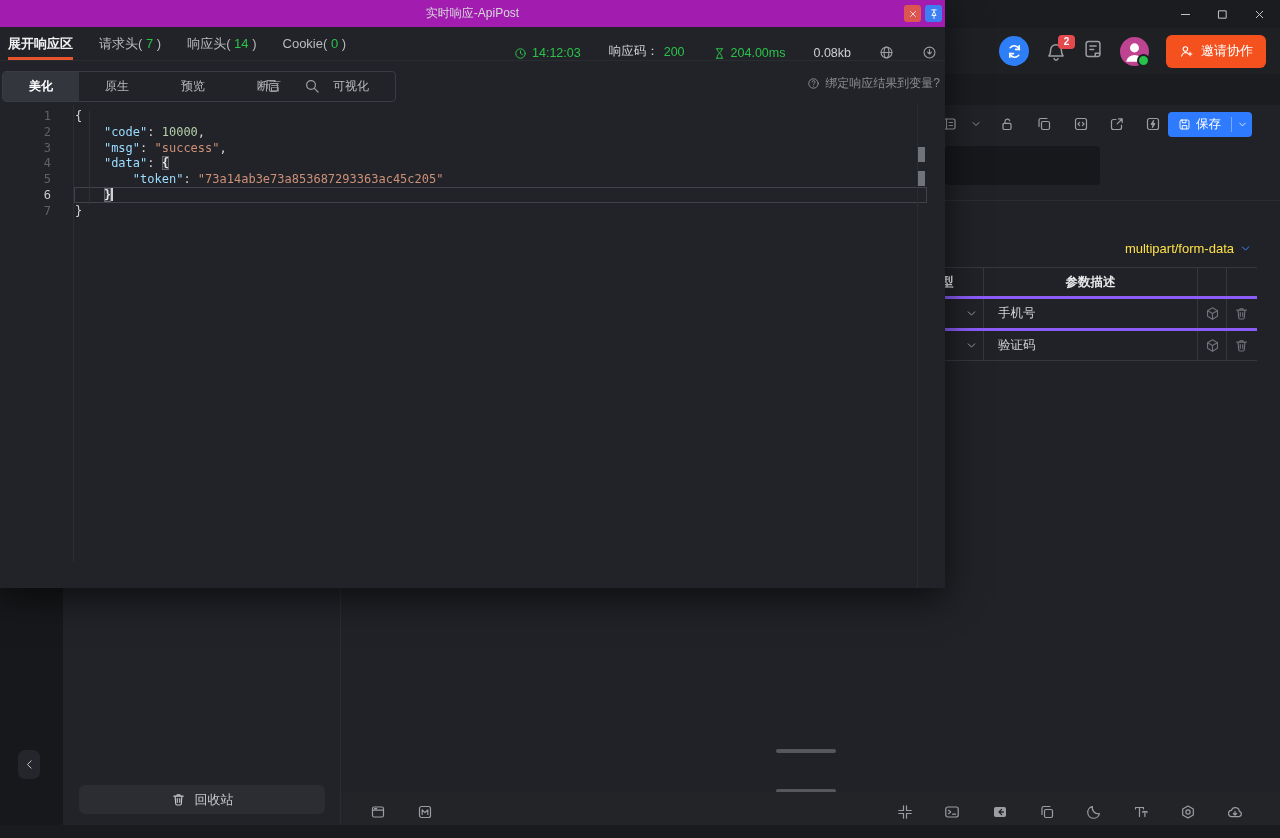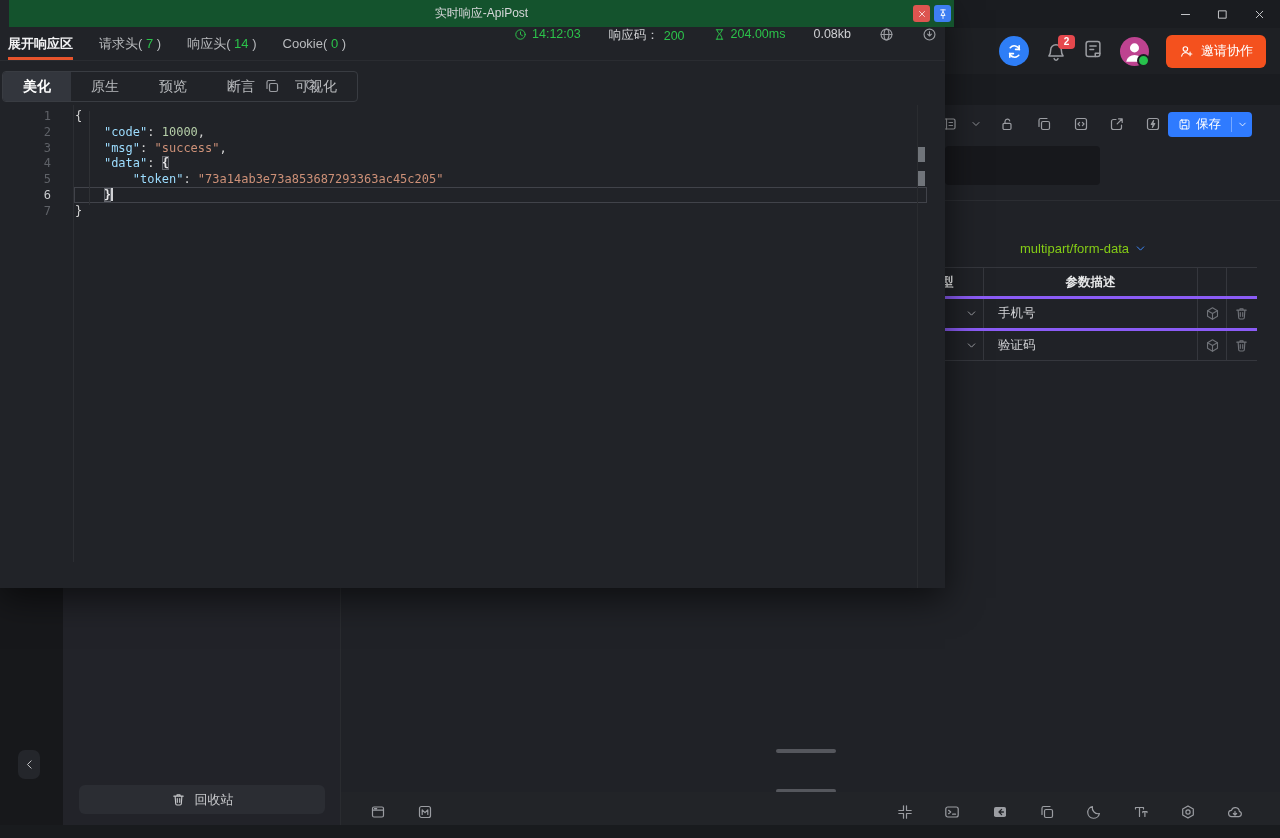--- a/index.html
+++ b/index.html
@@ -38,22 +38,22 @@
   .save-sep{width:1px;height:15px;background:rgba(255,255,255,.35);}
   .save-caret{width:20px;display:flex;align-items:center;justify-content:center;}
   .save-caret .ic{width:11px;height:11px;color:#fff;}
   .url-input{left:945px;top:146px;width:155px;height:39px;background:#17181C;border-radius:4px;}
   .send-btn{left:1136px;top:145px;width:116px;height:41px;background:#2F7BFF;border-radius:6px;display:flex;align-items:center;color:#fff;}
   .send-main{flex:1;text-align:center;font-size:16px;letter-spacing:4px;padding-left:4px;}
   .send-sep{width:1px;height:23px;background:rgba(255,255,255,.35);}
   .send-caret{width:40px;display:flex;align-items:center;justify-content:center;}
   .send-caret .ic{width:14px;height:14px;color:#fff;}
   .req-divider{left:941px;top:200px;width:339px;height:1px;background:#2B2D32;}
-  .bodytype{left:1020px;top:239px;width:232px;height:18px;display:flex;align-items:center;gap:5px;
-            color:#84cc16;font-size:13px;}
+  .bodytype{left:1020px;top:239px;width:232px;height:18px;display:flex;align-items:center;justify-content:flex-end;gap:5px;
+            color:#fde047;font-size:13px;}
   .bodytype .ic{width:13px;height:13px;color:#3E8BFF;}
 
   
   .ptable{left:936px;top:267px;width:320px;border:1px solid #35373D;border-right:none;color:#D2D3D6;font-size:12.5px;}
   .prow{display:flex;height:29px;border-top:3px solid #8b5cf6;}
   .prow.head{border-top:none;height:28px;font-weight:bold;color:#E8E9EA;}
   .pc{display:flex;align-items:center;border-right:1px solid #35373D;height:100%;box-sizing:border-box;}
   .pc-type{width:47px;justify-content:flex-end;padding-right:5px;overflow:hidden;}
   .pc-type .ic{width:13px;height:13px;}
   .pc-type.headcell{justify-content:flex-start;padding:0;}
@@ -77,43 +77,43 @@
   .expand-bar{left:341px;top:752px;width:939px;height:40px;background:#1E2025;border-top:1px solid #2B2D31;box-sizing:border-box;
               display:flex;align-items:center;justify-content:center;gap:6px;color:#D4D5D7;font-size:13px;letter-spacing:7px;}
   .expand-bar .ic{width:14px;height:14px;color:#D4D5D7;}
   .drag-handle{width:60px;height:4px;border-radius:2px;background:#55575D;left:776px;}
   .bottom-toolbar{left:341px;top:792px;width:939px;height:33px;background:#222428;}
   .bt-ic{position:absolute;top:804px;}
   .bottom-strip{left:0;top:825px;width:1280px;height:13px;background:#191B1E;}
 
   
   .float-win{left:0;top:0;width:945px;height:588px;background:#212328;z-index:10;box-shadow:0 10px 34px rgba(0,0,0,.6);}
-  .fw-titlebar{left:9px;top:0;width:945px;height:27px;background:#14532d;}
+  .fw-titlebar{left:0;top:0;width:945px;height:27px;background:#a21caf;}
   .fw-title{position:absolute;left:0;right:0;top:0;height:27px;line-height:27px;text-align:center;color:#D6D7D9;font-size:12px;}
   .fw-btn{position:absolute;top:5px;width:17px;height:17px;border-radius:3px;display:flex;align-items:center;justify-content:center;}
   .fw-close{left:904px;background:#DD5550;}
   .fw-pin{left:925px;background:#3D7EF2;}
   .fw-btn .ic{width:10px;height:10px;color:#fff;}
   .fw-pin .ic{width:12px;height:12px;}
 
   .fw-tabsrow{left:0;top:27px;width:945px;height:34px;border-bottom:1px solid #2A2C31;box-sizing:border-box;}
   .resp-tabs{position:absolute;left:8px;top:0;height:33px;display:flex;gap:26px;align-items:center;}
   .rtab{font-size:13px;color:#B9BBBE;position:relative;height:33px;display:flex;align-items:center;}
   .rtab .cnt{color:#2BC24A;}
   .rtab.active{color:#F2F2F4;font-weight:bold;}
   .rtab.active:after{content:"";position:absolute;left:0;right:0;bottom:0;height:3px;background:#E8542C;}
-  .resp-status{position:absolute;right:8px;top:0;height:33px;display:flex;align-items:flex-start;gap:28px;font-size:12.5px;color:#CFD0D3;}
+  .resp-status{position:absolute;right:8px;top:0;height:33px;display:flex;align-items:flex-end;gap:28px;font-size:12.5px;color:#CFD0D3;}
   .resp-status .grp{display:flex;align-items:center;gap:5px;}
   .green{color:#2BC24A;}
   .resp-status .ic{width:13px;height:13px;}
   .g-ic{color:#2BC24A;}
 
   .fw-viewrow{left:0;top:61px;width:945px;height:44px;}
   .seg{position:absolute;left:2px;top:10px;height:29px;display:flex;border:1px solid #393C42;border-radius:4px;overflow:hidden;}
-  .seg-item{padding:0 20px;display:flex;align-items:center;font-size:14px;color:#B9BBBE;}
+  .seg-item{padding:0 26px;display:flex;align-items:center;font-size:12px;color:#B9BBBE;}
   .seg-item.active{background:#33363D;color:#FFFFFF;font-weight:bold;}
   .vr-ic{position:absolute;top:17px;}
   .bind-hint{position:absolute;right:5px;top:0;height:44px;display:flex;align-items:center;gap:5px;color:#8A8C90;font-size:12px;}
   .bind-hint .ic{width:13px;height:13px;color:#8A8C90;}
 
   
   .editor{left:0;top:105px;width:945px;height:483px;font-family:"DejaVu Sans Mono","Liberation Mono",monospace;font-size:12px;}
   .gutter-border{position:absolute;left:73px;top:0;width:1px;height:457px;background:#2C2E33;}
   .indent-guide{position:absolute;left:89px;top:6px;width:1px;height:94px;background:#2F3135;}
   .ruler-line{position:absolute;left:917px;top:0;width:1px;height:483px;background:#2A2C30;}
@@ -508,20 +508,30 @@
             <rect x="5.5" y="5.5" width="8" height="8" rx="1.5"></rect>
             <path d="M3 10.5V4.2A1.7 1.7 0 0 1 4.7 2.5H11"></path>
           </svg>
         </span>
       <span class="ic vr-ic" style="left:304px;">
           <svg viewBox="0 0 16 16" fill="none" stroke="currentColor" stroke-width="1.2" stroke-linecap="round" stroke-linejoin="round">
             <circle cx="7" cy="7" r="4.4"></circle>
             <path d="M10.4 10.4 14 14"></path>
           </svg>
         </span>
+      <div class="bind-hint">
+        <span class="ic">
+            <svg viewBox="0 0 16 16" fill="none" stroke="currentColor" stroke-width="1.2" stroke-linecap="round" stroke-linejoin="round">
+              <circle cx="8" cy="8" r="5.8"></circle>
+              <path d="M6.3 6.2a1.8 1.8 0 1 1 2.5 1.7c-.6.3-.8.7-.8 1.3"></path>
+              <path d="M8 11.3v.1"></path>
+            </svg>
+          </span>
+        <span>绑定响应结果到变量?</span>
+      </div>
     </div>
 
     <div class="abs editor">
       <div class="cur-line"></div>
       <div class="gutter-border"></div>
       <div class="indent-guide"></div>
       <div class="ruler-line"></div>
       <div class="ruler-mark" style="top:42px;"></div>
       <div class="ruler-mark" style="top:66px;"></div>
       <div class="ed-lines" id="ed-lines">

